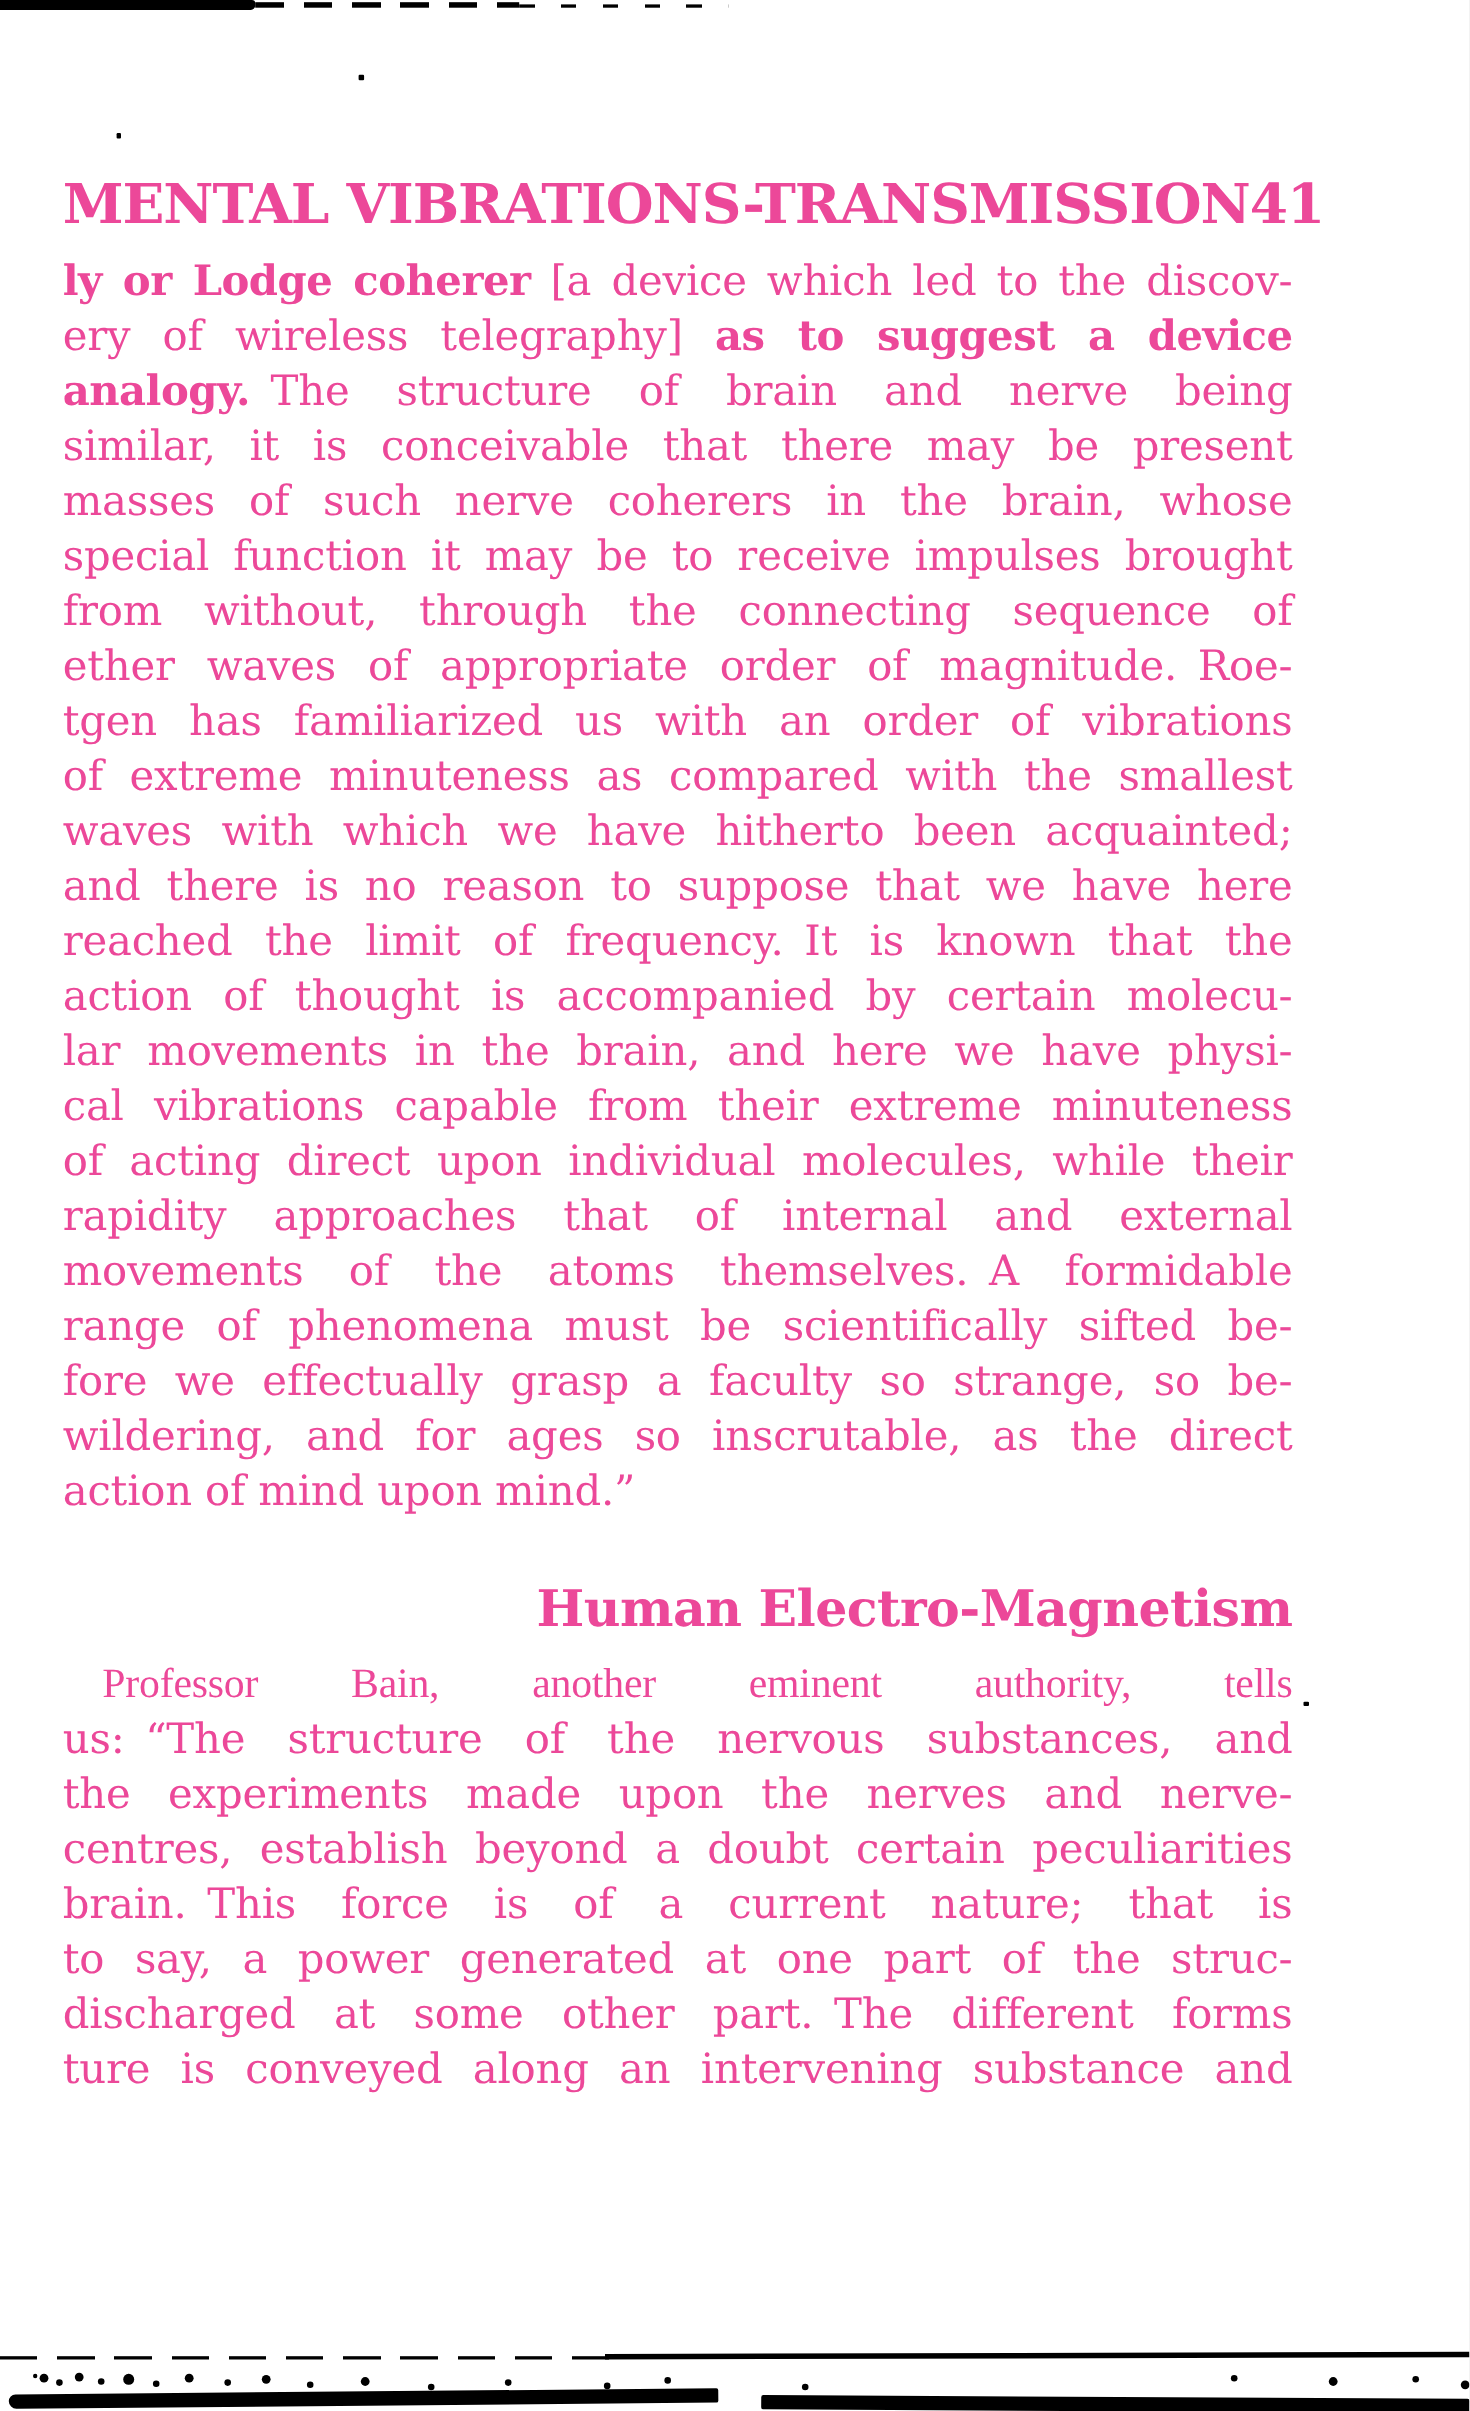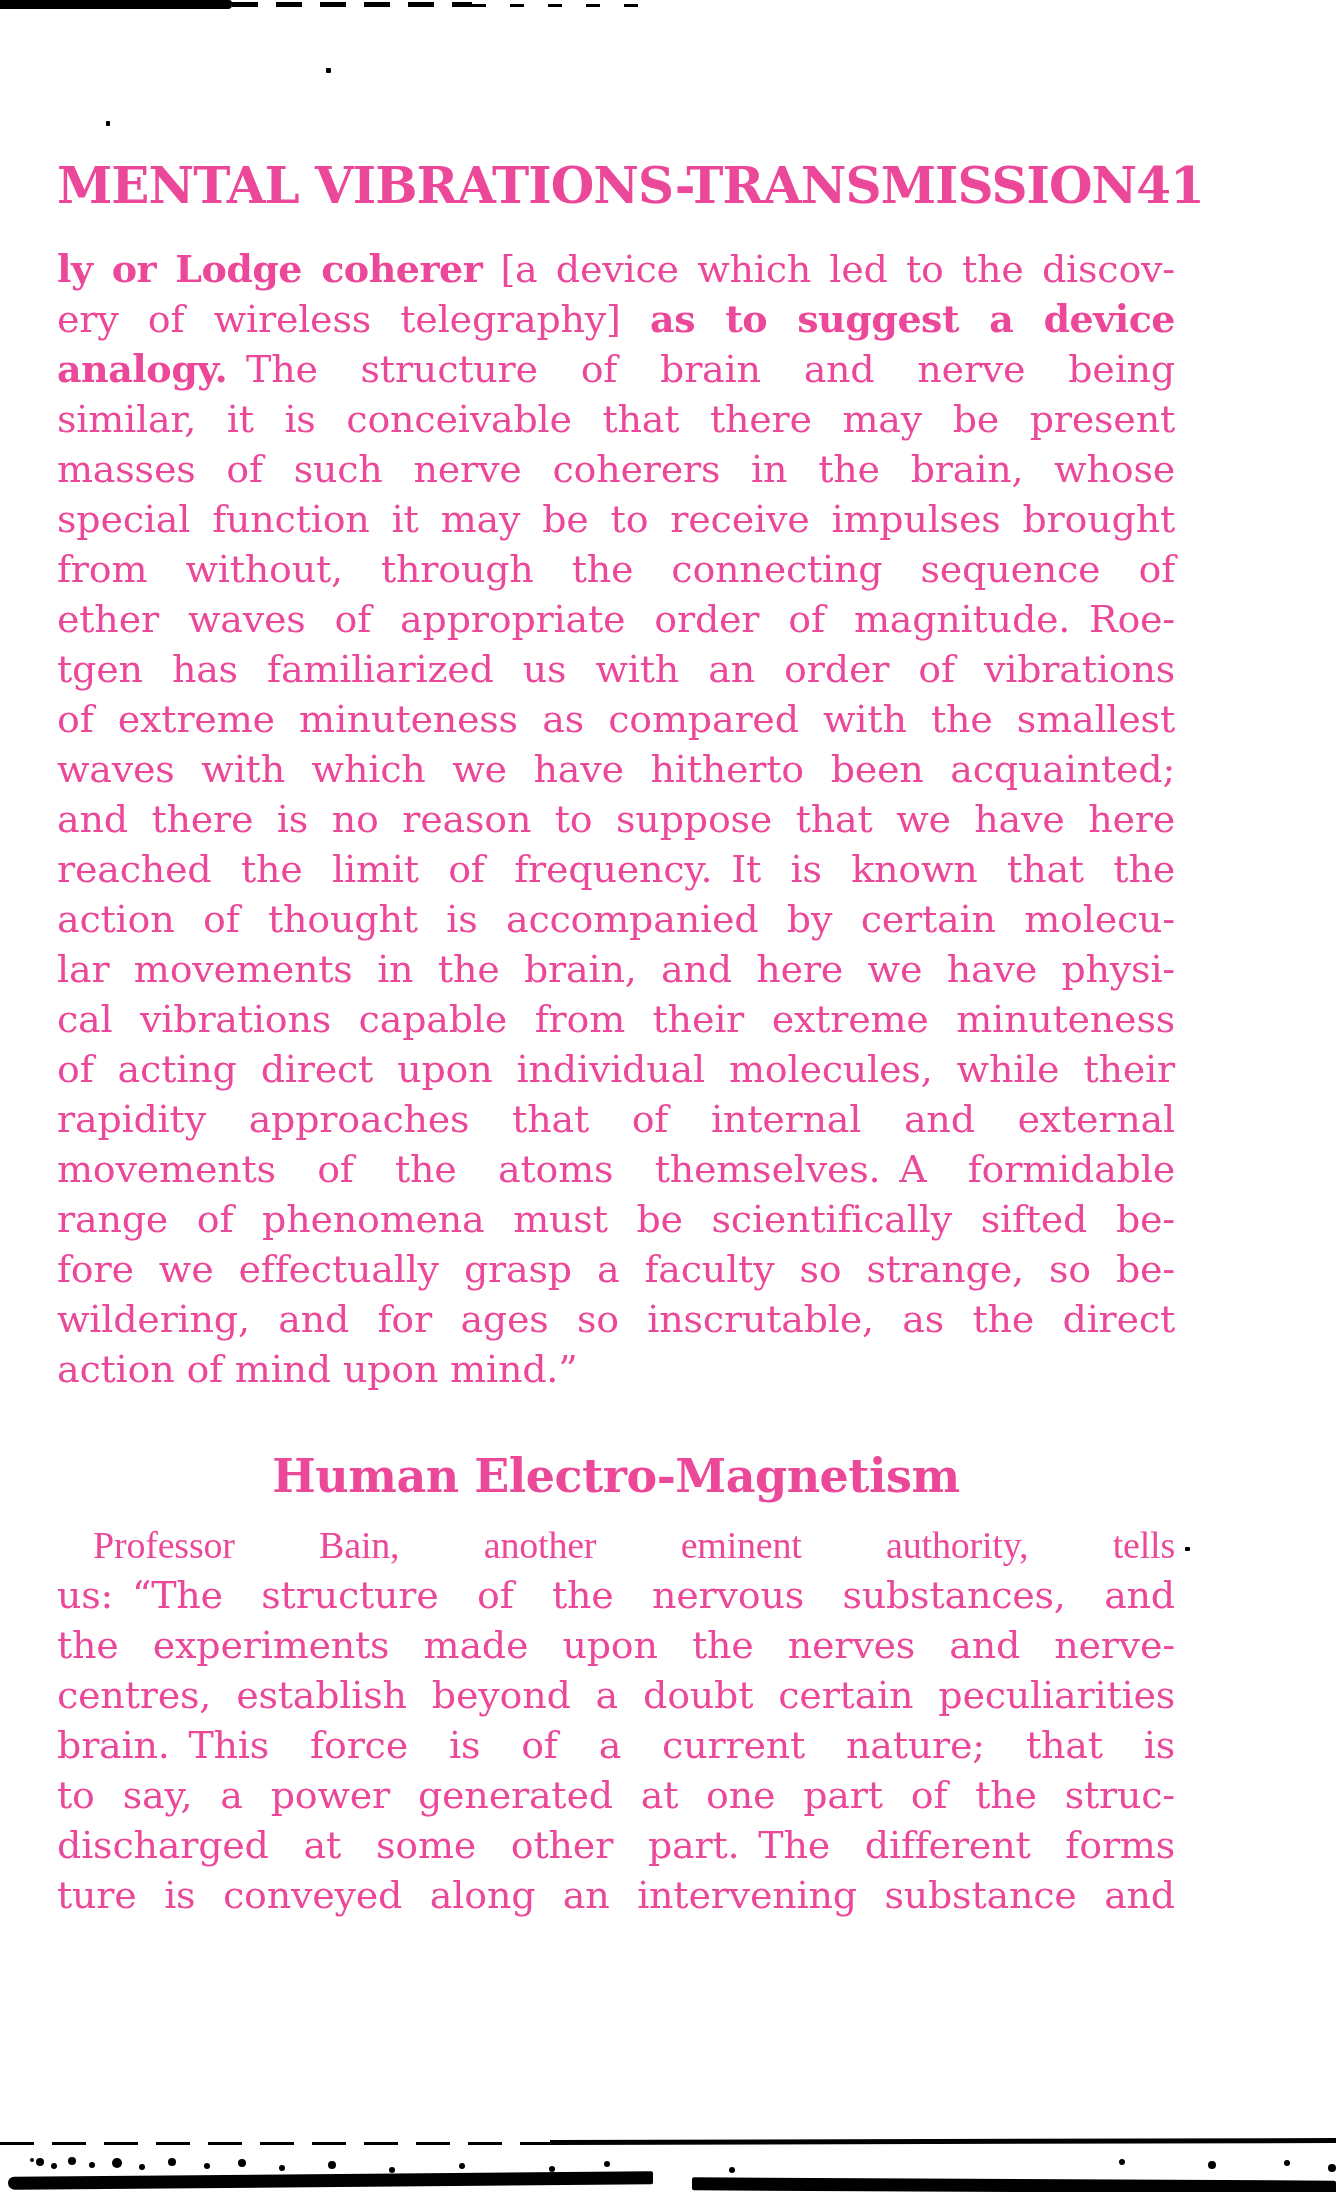--- a/index.html
+++ b/index.html
@@ -12,34 +12,34 @@
     color:#ec4899;
   }
   .content{position:absolute;left:57px;top:0;width:1118px;}
   .running-header{
     margin-top:158px;
     display:flex;justify-content:space-between;align-items:baseline;
     font-weight:700;font-size:50px;line-height:56px;letter-spacing:-1px;
     white-space:nowrap;
   }
   .para{font-size:38px;line-height:50px;letter-spacing:-0.2px;}
-  .para1{margin-top:30px;}
+  .para1{margin-top:16px;}
   .para2{margin-top:16px;}
   .tline{
     text-align:justify;
     text-align-last:justify;
     height:50px;
     overflow:visible;
   }
   .tline.flush-last{text-align-last:left;}
   .tline.indent-first{text-indent:36px;font-family:Liberation Serif, serif;}
   .b{font-weight:700;letter-spacing:-0.5px;}
   .section-heading{
     margin-top:54px;
-    text-align:center;
+    text-align:right;
     font-weight:700;font-size:46px;line-height:56px;letter-spacing:-0.5px;
   }
   
   .art{position:absolute;background:#000;}
   .top-line-a{left:0;top:0;width:232px;height:9px;border-radius:0 3px 4px 0;}
   .top-line-b{left:232px;top:2px;width:240px;height:5px;
     background:repeating-linear-gradient(90deg,#000 0 26px,transparent 26px 44px);}
   .top-line-c{left:472px;top:4px;width:190px;height:3px;
     background:repeating-linear-gradient(90deg,#000 0 14px,transparent 14px 38px);}
   .speck1{left:326px;top:68px;width:5px;height:5px;border-radius:1px;}

